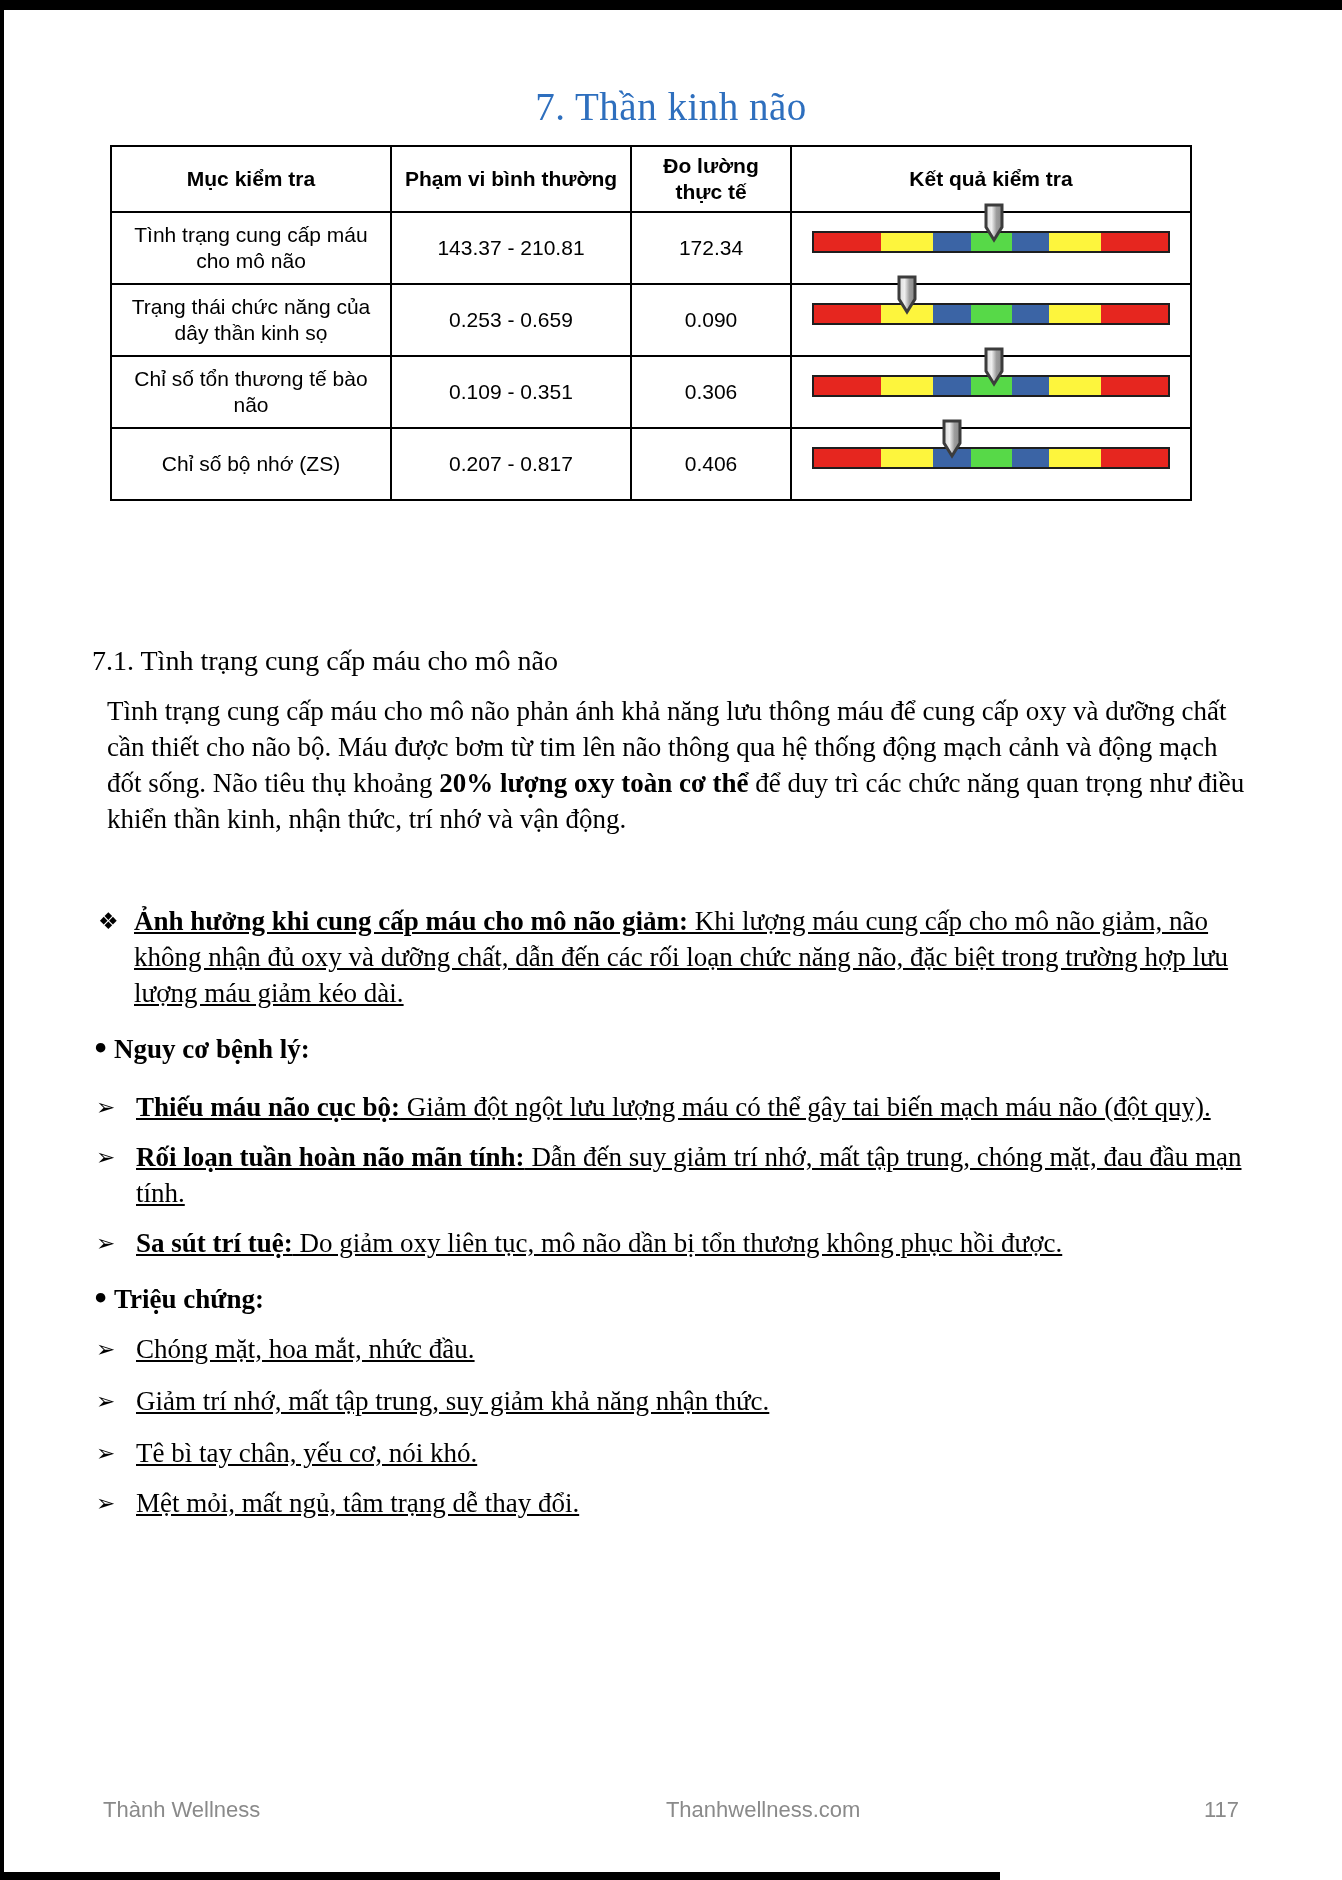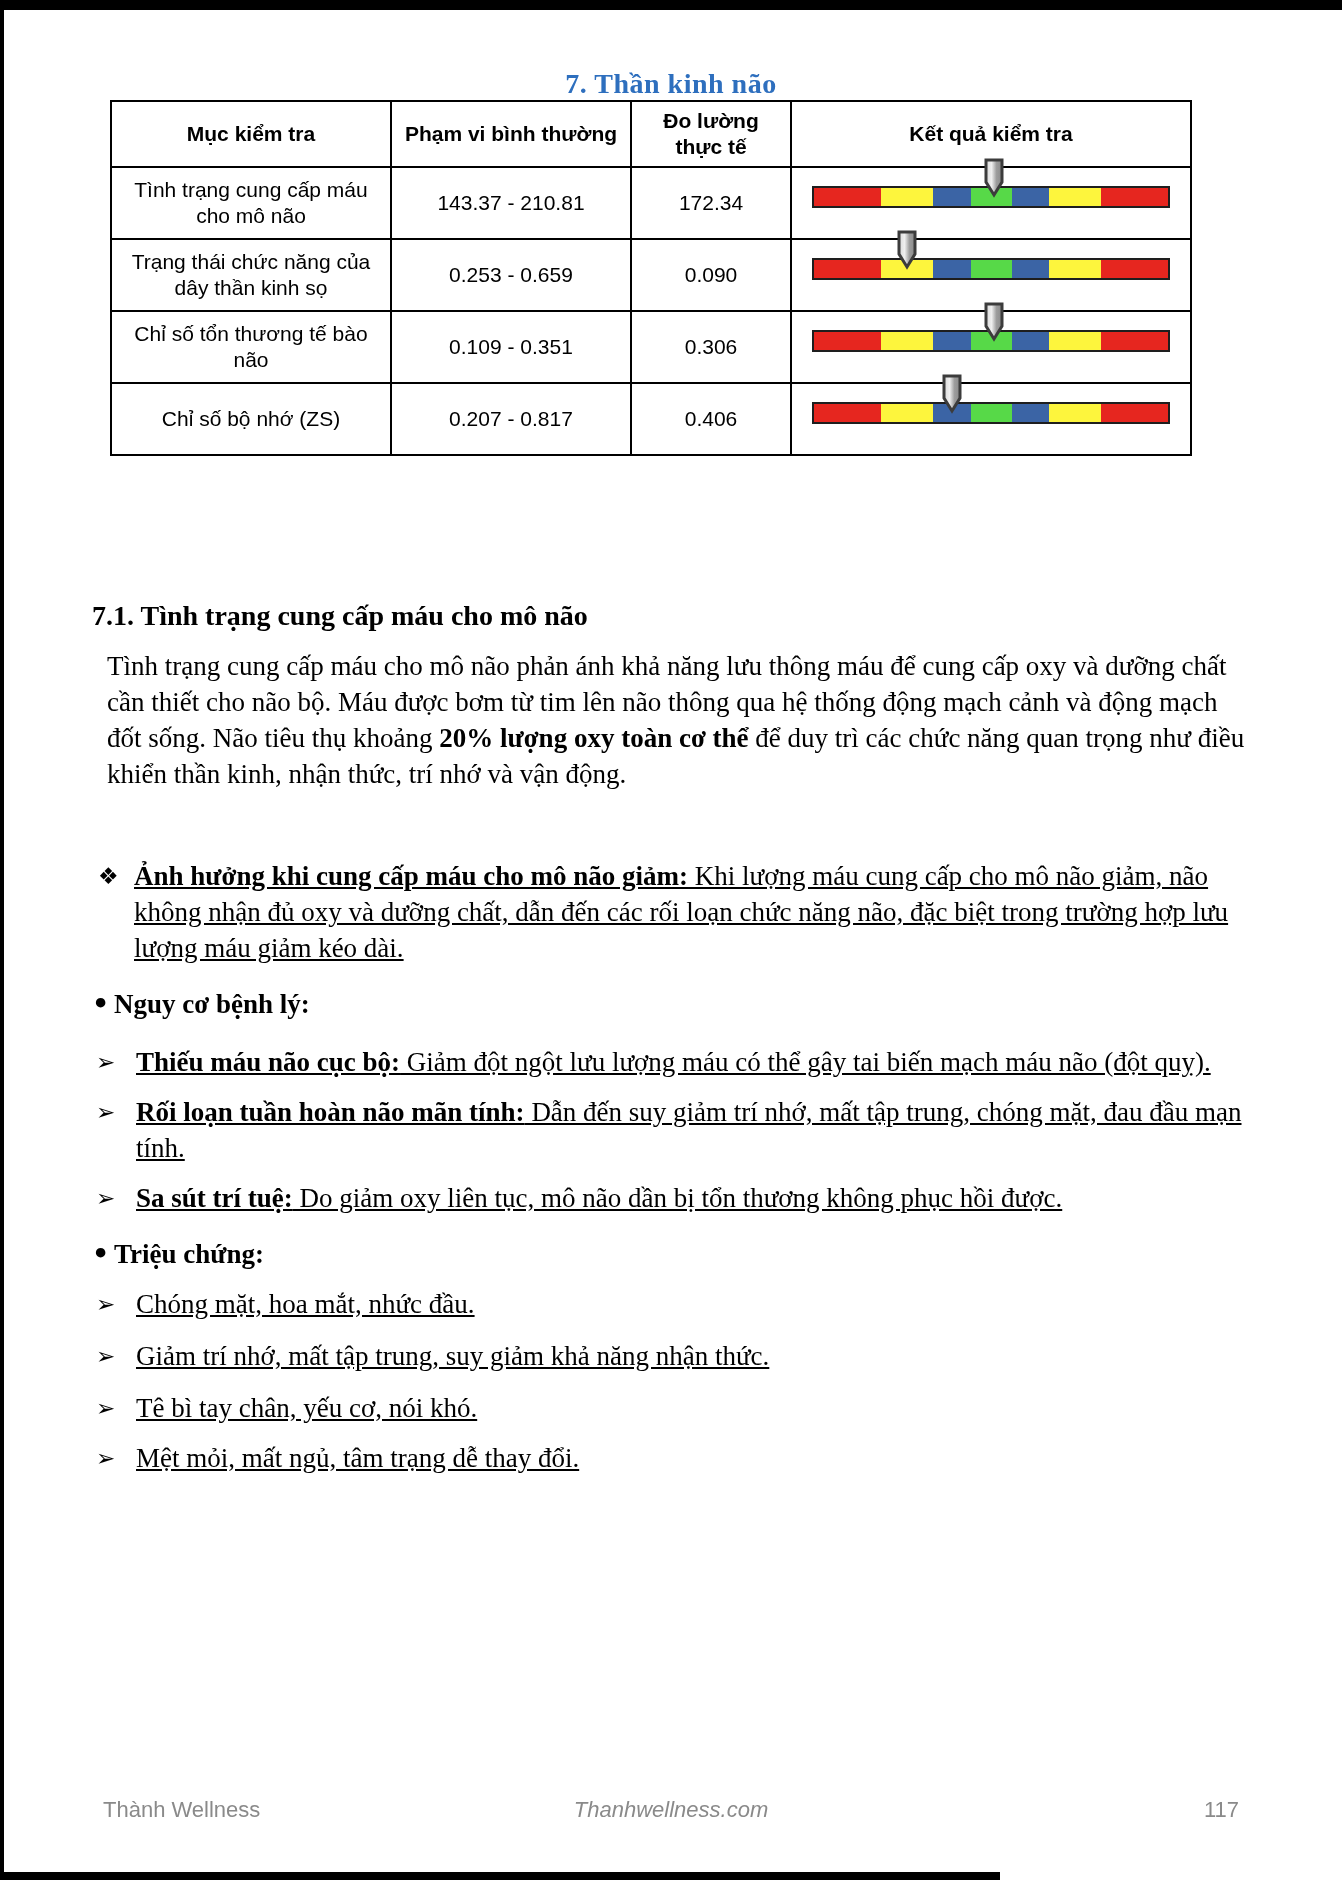--- a/index.html
+++ b/index.html
@@ -6,22 +6,22 @@
   .page {
     position:relative; width:1342px; height:1880px; background:#ffffff;
     font-family:"Liberation Serif", serif; color:#000; overflow:hidden;
   }
   
   .edge-top    { position:absolute; top:0; left:0; width:1342px; height:10px; background:#000; }
   .edge-left   { position:absolute; top:0; left:0; width:4px;  height:1880px; background:#000; }
   .edge-bottom { position:absolute; bottom:0; left:0; width:1000px; height:8px; background:#000; }
 
   .title {
-    margin:0; padding-top:68px; text-align:center;
-    font-size:28px; font-weight:bold; letter-spacing:0.5px;
+    margin:16px; padding-top:68px; text-align:center;
+    font-size:39px; font-weight:normal; letter-spacing:0.5px;
   }
 
   .tbl-heading {
     margin:70px 0 10px 100px;
     font-family:"Liberation Sans", sans-serif; font-size:24px; font-weight:bold; color:#000;
   }
 
   table.results {
     border-collapse:collapse; margin-left:110px; width:1080px; table-layout:fixed;
     font-family:"Liberation Sans", sans-serif; font-size:21px; color:#000;
@@ -38,42 +38,42 @@
   td.bar-cell { vertical-align:bottom; }
   .bar-wrap { position:relative; width:358px; height:22px; margin:0 auto 13px auto; }
   .bar {
     display:flex; width:100%; height:100%;
     border:2px solid #1e1e1e; box-sizing:border-box; background:#fff;
   }
   .seg { height:100%; }
   .ptr { position:absolute; top:-28px; transform:translateX(-50%); }
 
   .content { margin-left:92px; width:1166px; font-size:27px; line-height:36px; }
-  .section-heading { margin:142px 0 0 0; font-size:28px; font-weight:bold; }
+  .section-heading { margin:142px 0 0 0; font-size:28px; font-weight:normal; }
   .intro { margin:14px 0 0 15px; }
 
   .bullet { display:flex; align-items:flex-start; }
   .bullet .marker { flex:none; font-family:"DejaVu Sans", sans-serif; font-size:23px; line-height:36px; }
   .bullet .btext { flex:1 1 auto;text-decoration:underline; }
   .effect { margin-top:66px; padding-left:6px; }
   .effect .marker { width:36px; }
   .subhead { margin-top:20px; font-weight:bold; }
   .subhead .marker { display:inline-block; width:22px; font-family:"DejaVu Sans", sans-serif; }
   .list-item .marker { width:40px; padding-left:4px; }
   .risk-1 { margin-top:22px; } .risk-2 { margin-top:14px; } .risk-3 { margin-top:14px; }
   .symhead { margin-top:20px; }
   .sym-0 { margin-top:14px; } .sym-1, .sym-2 { margin-top:16px; } .sym-3 { margin-top:14px; }
 
   .footer {
     position:absolute; top:1797px; left:0; width:1342px; box-sizing:border-box;
     padding:0 103px; display:flex;
     font-family:"Liberation Sans", sans-serif; font-size:22px; color:#8a8a8a;
   }
   .footer .f-left   { flex:1; text-align:left; }
-  .footer .f-center { flex:1; text-align:center;font-style:italic; }
+  .footer .f-center { flex:1; text-align:right; }
   .footer .f-right  { flex:1; text-align:right; }
 </style>
 </head>
 <body>
 
 <div class="page">
 
   <svg width="0" height="0" style="position:absolute">
     <defs>
       <linearGradient id="ptrgrad" x1="0" y1="0" x2="1" y2="0">

